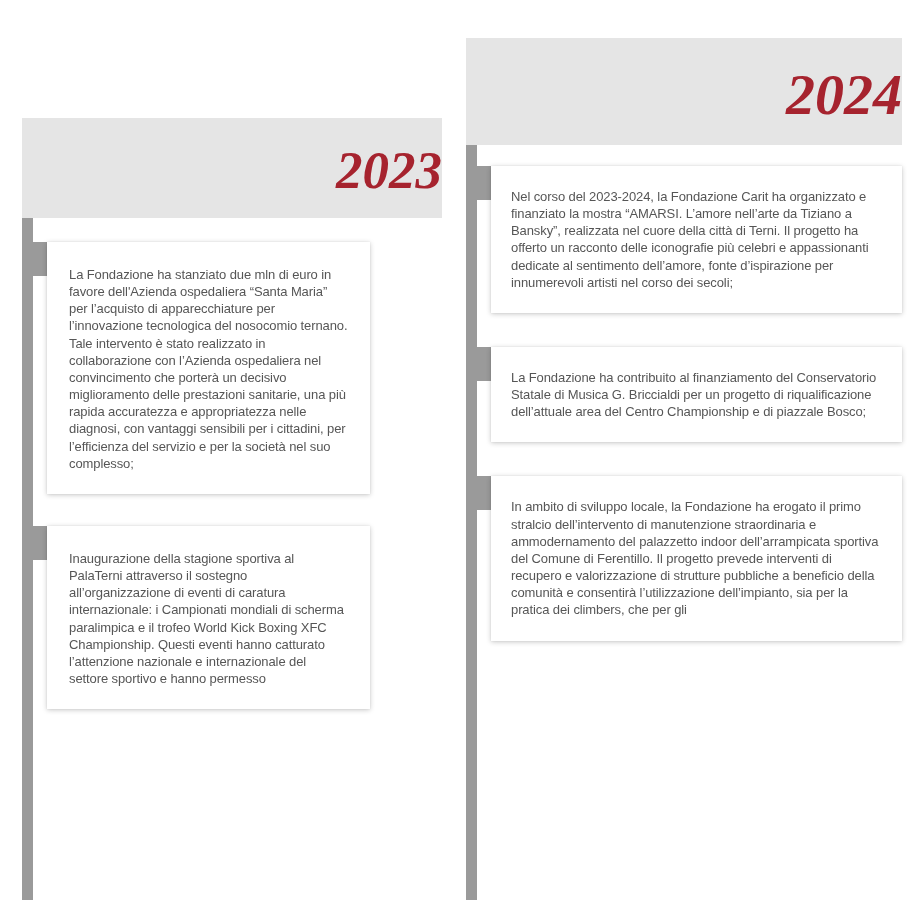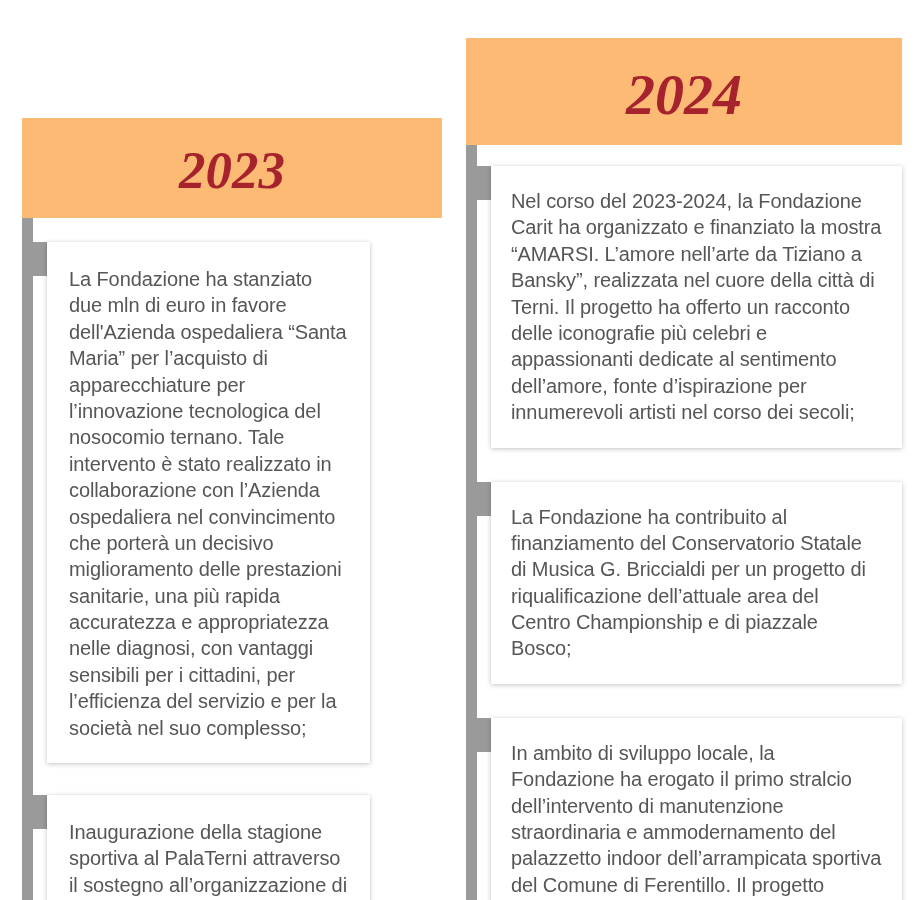--- a/index.html
+++ b/index.html
@@ -26,22 +26,22 @@
   .column {
     position: absolute;
     top: 0;
   }
   .column.left  { left: 22px;  width: 420px; top: 118px; }
   .column.right { left: 466px; width: 436px; top: 38px;  }
 
   
   .year-header {
     position: relative;
-    background: #fdba74;
-    text-align: center;
+    background: #e5e5e5;
+    text-align: right;
     box-sizing: border-box;
   }
   .column.left  .year-header { width: 420px; height: 100px; }
   .column.right .year-header { width: 436px; height: 107px; }
 
   .year-label {
     font-family: "Liberation Serif", "DejaVu Serif", serif;
     font-style: italic;
     font-weight: bold;
     color: #a6232e;
@@ -88,21 +88,21 @@
     background: #ffffff;
     box-shadow: 0 1px 5px rgba(0,0,0,0.22), 0 0 1px rgba(0,0,0,0.10);
     box-sizing: border-box;
   }
   .column.left  .card { width: 323px; }
   .column.right .card { width: 411px; }
 
   .card-text {
     margin: 0;
     color: #565656;
-    font-size: 20px;
+    font-size: 13px;
     line-height: 1.32;
     letter-spacing: -0.1px;
     white-space: pre-line;
   }
   .column.left  .card-text { padding: 24px 22px 22px 22px; }
   .column.right .card-text { padding: 22px 20px 22px 20px; }
 
   
   .column.left  .card-wrap + .card-wrap { margin-top: 32px; }
   .column.right .card-wrap + .card-wrap { margin-top: 34px; }

